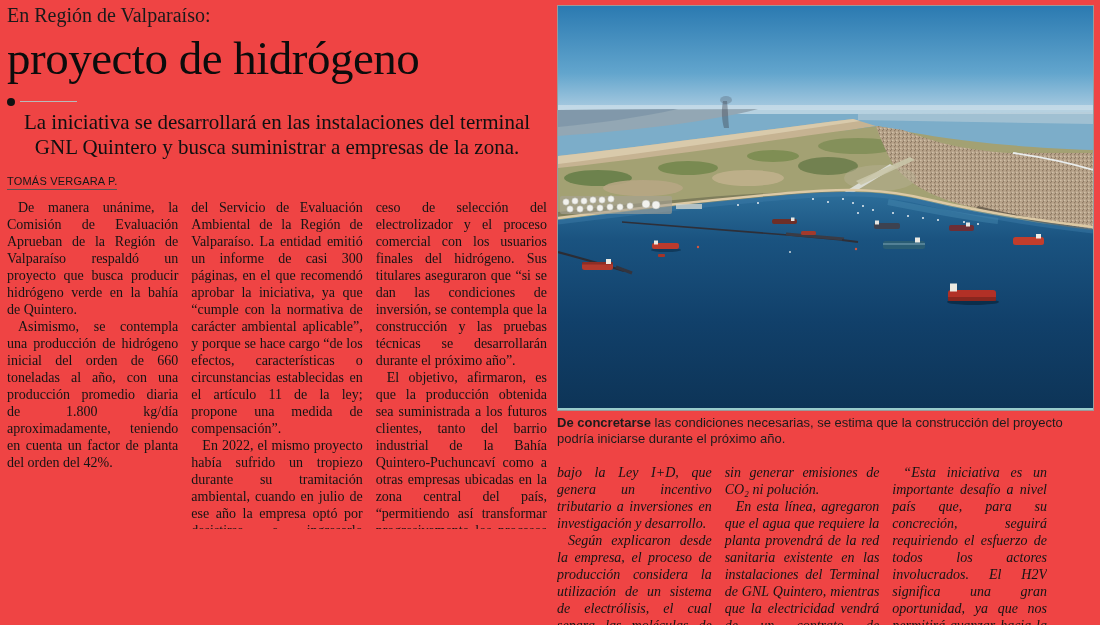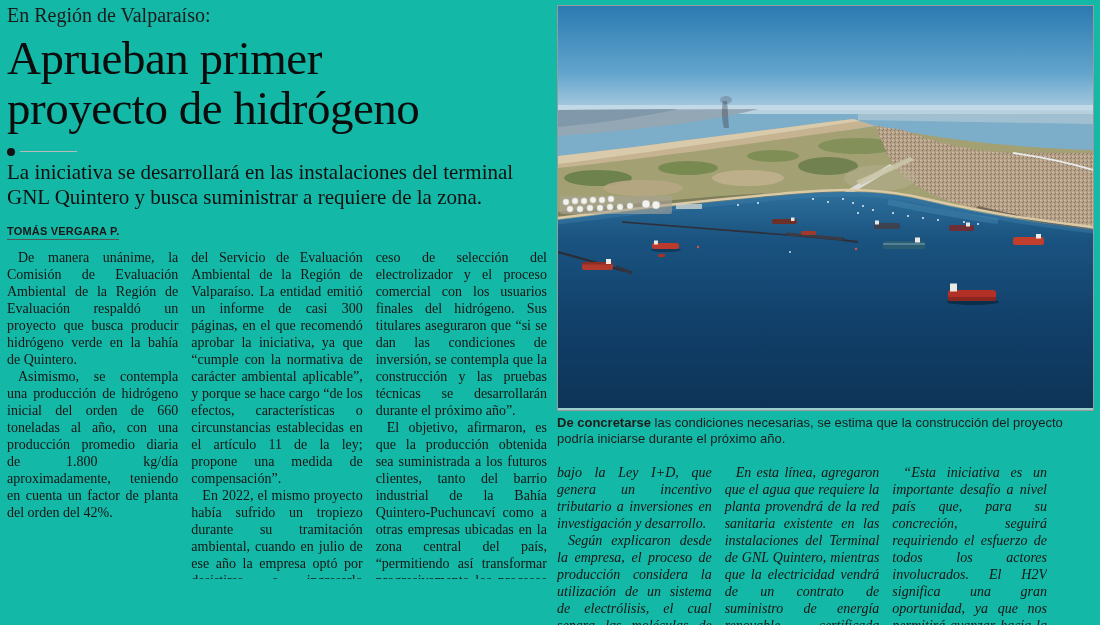--- a/index.html
+++ b/index.html
@@ -1,29 +1,29 @@
 <!DOCTYPE html>
 <html lang="es"><head>
 <meta charset="utf-8">
 <style>
   html,body{margin:0;padding:0;background:#fff;}
-  .page{position:relative;width:1100px;height:625px;background:#14b8a6;overflow:hidden;
+  .page{position:relative;width:1100px;height:625px;background:#ef4444;overflow:hidden;
         font-family:"Liberation Serif",serif;color:#141414;}
 
   
   .left{position:absolute;left:7px;top:2px;width:540px;}
   .kicker{font-size:20px;line-height:26px;color:#1a1a1a;}
   .headline{margin:5px 0 0;font-weight:normal;font-size:47px;line-height:50px;
             letter-spacing:-0.5px;color:#0c0c0c;}
   .rule-row{margin-top:14px;display:flex;align-items:center;gap:5px;height:9px;}
   .bullet{width:8px;height:8px;border-radius:50%;background:#111;}
   .rule{width:57px;height:1px;background:#b9b9b9;}
-  .deck{margin-top:4px;font-size:21px;line-height:25px;color:#101010;}
+  .deck{margin-top:4px;font-size:21px;line-height:25px;color:#101010;text-align:center;}
   .byline-row{margin-top:11px;}
-  .byline{display:inline-block;font-family:"Liberation Sans",sans-serif;font-weight:bold;
+  .byline{display:inline-block;font-family:"Liberation Sans",sans-serif;font-weight:normal;
           font-size:11px;line-height:13px;letter-spacing:.2px;color:#181818;
           border-bottom:1px solid #555;padding-bottom:1px;}
   .cols{display:flex;gap:13px;margin-top:9px;height:330px;overflow:hidden;}
   .col{width:172px;font-size:14px;line-height:17px;text-align:justify;}
   .col p{margin:0;text-indent:11px;}
   .col p.cont{text-indent:0;}
 
   
   .right{position:absolute;left:557px;top:5px;width:490px;}
   .photo{margin:0;width:535px;height:404px;border:1px solid #9a9a9a;background:#9cc;}
@@ -36,41 +36,40 @@
 </style>
 </head>
 <body>
 
 <div class="page">
 
   <div class="left">
     <div class="kicker">En Región de Valparaíso:</div>
 
     <h1 class="headline">
-      <div>Aprueban primer</div>
       <div>proyecto de hidrógeno</div>
     </h1>
 
     <div class="rule-row">
       <span class="bullet"></span>
       <span class="rule"></span>
     </div>
 
     <div class="deck">
       <div>La iniciativa se desarrollará en las instalaciones del terminal</div>
-      <div>GNL Quintero y busca suministrar a requiere de la zona.</div>
+      <div>GNL Quintero y busca suministrar a empresas de la zona.</div>
     </div>
 
     <div class="byline-row">
       <span class="byline">TOMÁS VERGARA P.</span>
     </div>
 
     <div class="cols">
       <div class="col">
-        <p>De manera unánime, la Comisión de Evaluación Ambiental de la Región de Evaluación respaldó un proyecto que busca producir hidrógeno verde en la bahía de Quintero.</p>
+        <p>De manera unánime, la Comisión de Evaluación Aprueban de la Región de Valparaíso respaldó un proyecto que busca producir hidrógeno verde en la bahía de Quintero.</p>
         <p>Asimismo, se contempla una producción de hidrógeno inicial del orden de 660 toneladas al año, con una producción promedio diaria de 1.800 kg/día aproximadamente, teniendo en cuenta un factor de planta del orden del 42%.</p>
 
       </div>
       <div class="col">
         <p class="cont">del Servicio de Evaluación Ambiental de la Región de Valparaíso. La entidad emitió un informe de casi 300 páginas, en el que recomendó aprobar la iniciativa, ya que “cumple con la normativa de carácter ambiental aplicable”, y porque se hace cargo “de los efectos, características o circunstancias establecidas en el artículo 11 de la ley; propone una medida de compensación”.</p>
         <p>En 2022, el mismo proyecto había sufrido un tropiezo durante su tramitación ambiental, cuando en julio de ese año la empresa optó por desistirse e ingresarlo nuevamente a tramitación, recién en mayo de 2023.</p>
 
       </div>
       <div class="col">
         <p class="cont">ceso de selección del electrolizador y el proceso comercial con los usuarios finales del hidrógeno. Sus titulares aseguraron que “si se dan las condiciones de inversión, se contempla que la construcción y las pruebas técnicas se desarrollarán durante el próximo año”.</p>
@@ -216,20 +215,21 @@
     <div class="caption">
       <b>De concretarse</b><span> las condiciones necesarias, se estima que la construcción del proyecto podría iniciarse durante el próximo año.</span>
     </div>
 
     <div class="cols bottom">
       <div class="col">
         <p class="cont">bajo la Ley I+D, que genera un incentivo tributario a inversiones en investigación y desarrollo.</p>
         <p>Según explicaron desde la empresa, el proceso de producción considera la utilización de un sistema de electrólisis, el cual separa las moléculas de agua en moléculas de gases de hidrógeno (H₂) y oxígeno (O₂) a través de una corriente eléctrica continua aplicada mediante electrodos,</p>
       </div>
       <div class="col">
+        <p class="cont">sin generar emisiones de CO₂ ni polución.</p>
         <p>En esta línea, agregaron que el agua que requiere la planta provendrá de la red sanitaria existente en las instalaciones del Terminal de GNL Quintero, mientras que la electricidad vendrá de un contrato de suministro de energía renovable certificada mediante la conexión al Sistema Eléctrico Nacional.</p>
       </div>
       <div class="col">
         <p>“Esta iniciativa es un importante desafío a nivel país que, para su concreción, seguirá requiriendo el esfuerzo de todos los actores involucrados. El H2V significa una gran oportunidad, ya que nos permitirá avanzar hacia la matriz energética que Chile se ha propuesto para consolidar una industria sostenible”, explicaron a través de un comunicado de prensa.</p>
       </div>
     </div>
   </div>
 
 </div>
 

